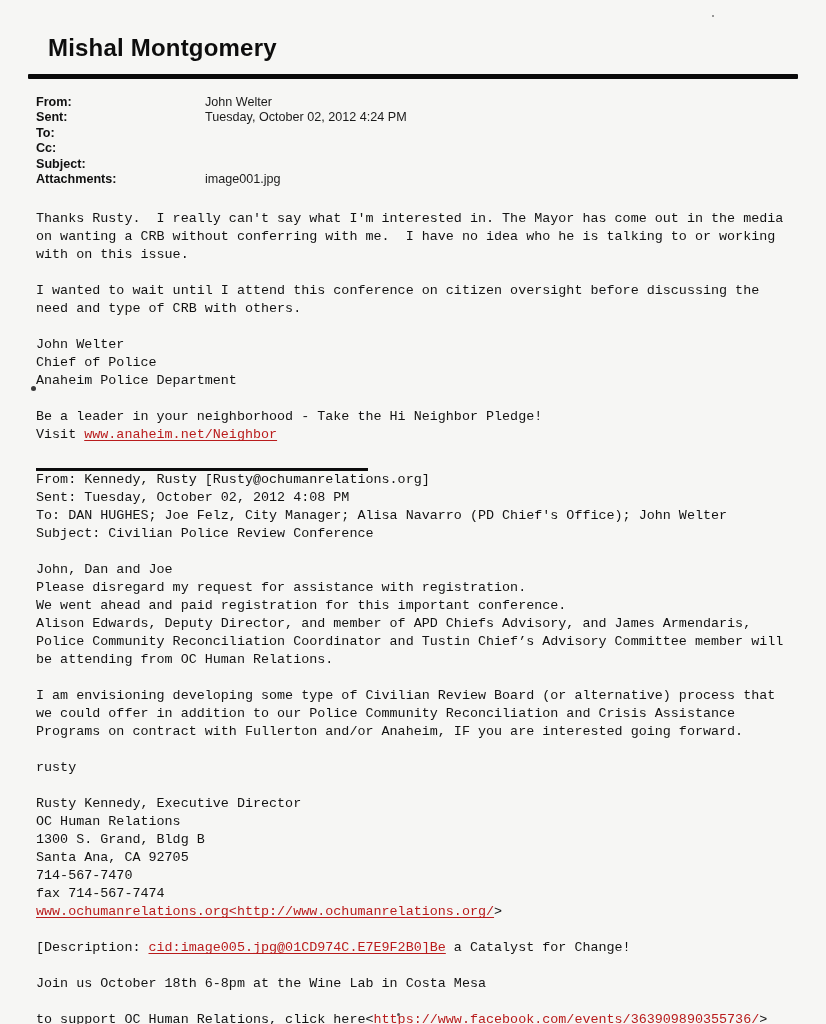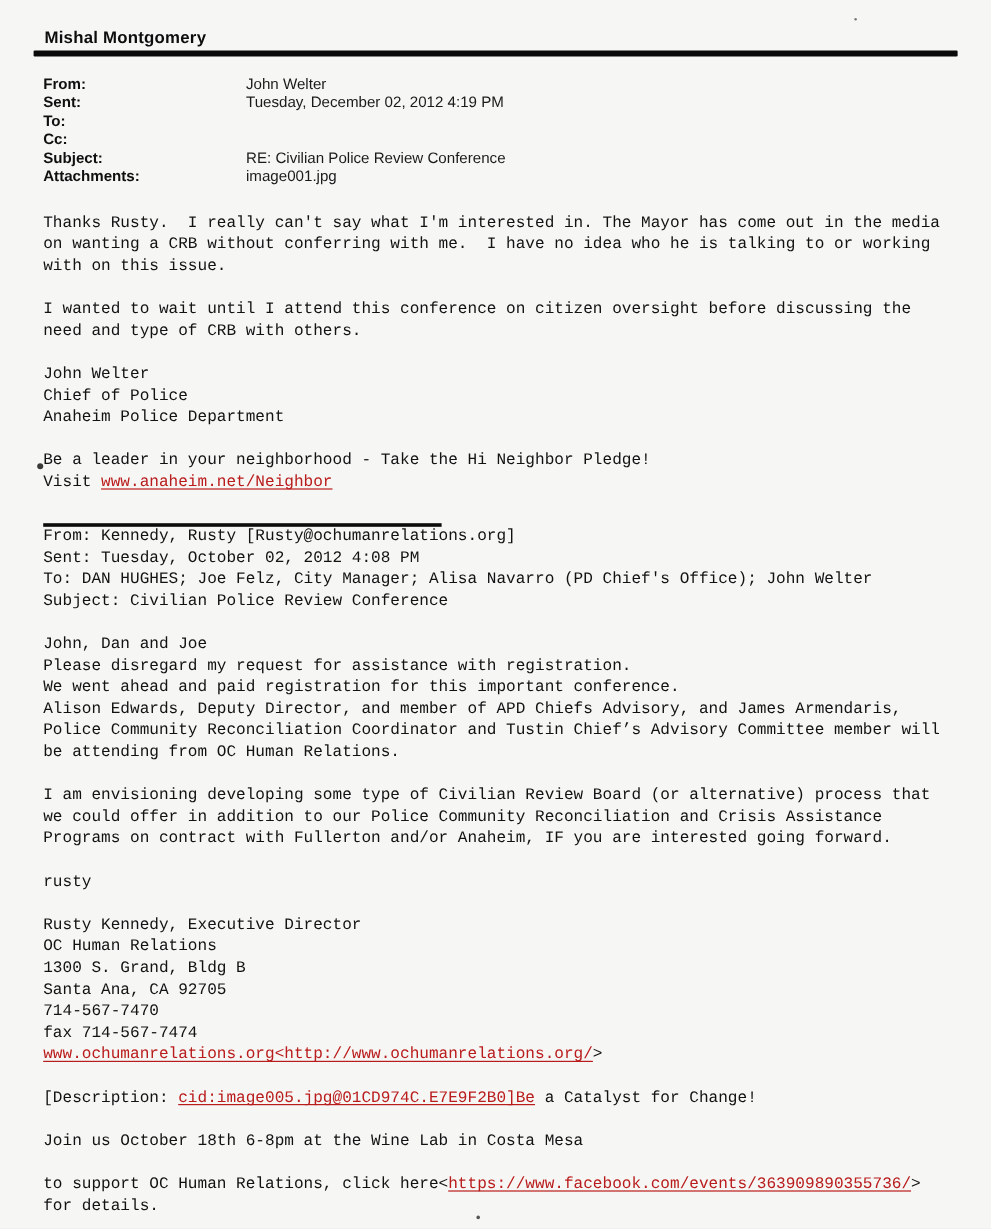--- a/index.html
+++ b/index.html
@@ -9,22 +9,22 @@
     height: 1024px;
     margin: 0 auto;
     background: #f6f6f4;
     box-sizing: border-box;
     padding: 22px 0 0 36px;
     overflow: hidden;
     font-family: "Liberation Sans", sans-serif;
     color: #141414;
   }
   .title {
-    margin: 1px;
-    font-size: 14px;
+    margin: 12px;
+    font-size: 24px;
     font-weight: bold;
     letter-spacing: 0.2px;
     color: #0d0d0d;
   }
   .title-rule {
     width: 770px;
     height: 5px;
     background: #0a0a0a;
     margin: 3px 0 16px -8px;
     border-radius: 1px;
@@ -66,31 +66,30 @@
   <h1 class="title">Mishal Montgomery</h1>
   <div class="title-rule"></div>
 
   <div class="hdr">
       <div class="hdr-row">
         <div class="hdr-label">From:</div>
         <div class="hdr-value">John Welter</div>
       </div>
       <div class="hdr-row">
         <div class="hdr-label">Sent:</div>
-        <div class="hdr-value">Tuesday, December 02, 2012 4:19 PM</div>
+        <div class="hdr-value">Tuesday, October 02, 2012 4:24 PM</div>
       </div>
       <div class="hdr-row">
         <div class="hdr-label">To:</div>
       </div>
       <div class="hdr-row">
         <div class="hdr-label">Cc:</div>
       </div>
       <div class="hdr-row">
         <div class="hdr-label">Subject:</div>
-        <div class="hdr-value">RE: Civilian Police Review Conference</div>
       </div>
       <div class="hdr-row">
         <div class="hdr-label">Attachments:</div>
         <div class="hdr-value">image001.jpg</div>
       </div>
     </div>
 
   <div class="body"><div class="line">Thanks Rusty.  I really can't say what I'm interested in. The Mayor has come out in the media</div><div class="line">on wanting a CRB without conferring with me.  I have no idea who he is talking to or working</div><div class="line">with on this issue.</div><div class="line"></div><div class="line">I wanted to wait until I attend this conference on citizen oversight before discussing the</div><div class="line">need and type of CRB with others.</div><div class="line"></div><div class="line">John Welter</div><div class="line">Chief of Police</div><div class="line">Anaheim Police Department</div><div class="line"></div><div class="line">Be a leader in your neighborhood - Take the Hi Neighbor Pledge!</div><div class="line"><span>Visit </span><span class="link">www.anaheim.net/Neighbor</span></div><div class="line"></div><div class="divider"></div><div class="line">From: Kennedy, Rusty [Rusty@ochumanrelations.org]</div><div class="line">Sent: Tuesday, October 02, 2012 4:08 PM</div><div class="line">To: DAN HUGHES; Joe Felz, City Manager; Alisa Navarro (PD Chief's Office); John Welter</div><div class="line">Subject: Civilian Police Review Conference</div><div class="line"></div><div class="line">John, Dan and Joe</div><div class="line">Please disregard my request for assistance with registration.</div><div class="line">We went ahead and paid registration for this important conference.</div><div class="line">Alison Edwards, Deputy Director, and member of APD Chiefs Advisory, and James Armendaris,</div><div class="line">Police Community Reconciliation Coordinator and Tustin Chief’s Advisory Committee member will</div><div class="line">be attending from OC Human Relations.</div><div class="line"></div><div class="line">I am envisioning developing some type of Civilian Review Board (or alternative) process that</div><div class="line">we could offer in addition to our Police Community Reconciliation and Crisis Assistance</div><div class="line">Programs on contract with Fullerton and/or Anaheim, IF you are interested going forward.</div><div class="line"></div><div class="line">rusty</div><div class="line"></div><div class="line">Rusty Kennedy, Executive Director</div><div class="line">OC Human Relations</div><div class="line">1300 S. Grand, Bldg B</div><div class="line">Santa Ana, CA 92705</div><div class="line">714-567-7470</div><div class="line">fax 714-567-7474</div><div class="line"><span class="link">www.ochumanrelations.org&lt;http://www.ochumanrelations.org/</span><span>&gt;</span></div><div class="line"></div><div class="line"><span>[Description: </span><span class="link">cid:image005.jpg@01CD974C.E7E9F2B0]Be</span><span> a Catalyst for Change!</span></div><div class="line"></div><div class="line">Join us October 18th 6-8pm at the Wine Lab in Costa Mesa</div><div class="line"></div><div class="line"><span>to support OC Human Relations, click here&lt;</span><span class="link">https://www.facebook.com/events/363909890355736/</span><span>&gt;</span></div><div class="line">for details.</div></div>
 
   <div class="speck speck-1"></div>

